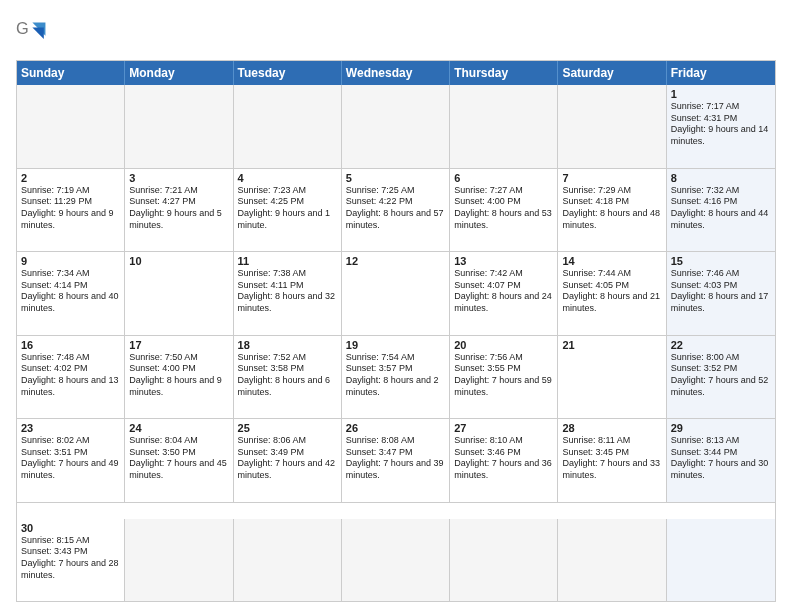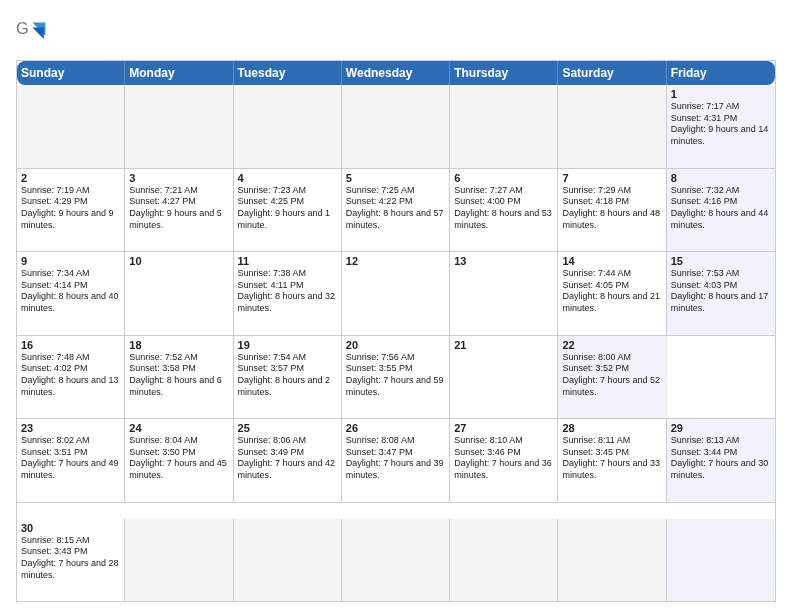--- a/index.html
+++ b/index.html
@@ -58,21 +58,20 @@
     .calendar {
       flex: 1;
       display: flex;
       flex-direction: column;
       border: 1px solid #ccc;
     }
     .cal-header {
       display: grid;
       grid-template-columns: repeat(7, 1fr);
       background: #2e6db4;
-      border-radius: 8px;
     }
     .cal-header-cell {
       color: #fff;
       font-size: 12px;
       font-weight: bold;
       padding: 5px 4px;
       text-align: left;
       border-right: 1px solid #5590cc;
     }
     .cal-header-cell:last-child { border-right: none; }
@@ -158,21 +157,21 @@
             <div class="day-number">1</div>
             <div class="sun-info">Sunrise: 7:17 AM
 Sunset: 4:31 PM
 Daylight: 9 hours and 14 minutes.</div>
           </div>
         </div>
         <div class="cal-row">
           <div class="cal-cell">
             <div class="day-number">2</div>
             <div class="sun-info">Sunrise: 7:19 AM
-Sunset: 4:29 PM
+Sunset: 11:29 PM
 Daylight: 9 hours and 9 minutes.</div>
           </div>
           <div class="cal-cell">
             <div class="day-number">3</div>
             <div class="sun-info">Sunrise: 7:21 AM
 Sunset: 4:27 PM
 Daylight: 9 hours and 5 minutes.</div>
           </div>
           <div class="cal-cell">
             <div class="day-number">4</div>
@@ -219,40 +218,49 @@
             <div class="day-number">11</div>
             <div class="sun-info">Sunrise: 7:38 AM
 Sunset: 4:11 PM
 Daylight: 8 hours and 32 minutes.</div>
           </div>
           <div class="cal-cell">
             <div class="day-number">12</div>
           </div>
           <div class="cal-cell">
             <div class="day-number">13</div>
+            <div class="sun-info">Sunrise: 7:42 AM
+Sunset: 4:07 PM
+Daylight: 8 hours and 24 minutes.</div>
           </div>
           <div class="cal-cell">
             <div class="day-number">14</div>
             <div class="sun-info">Sunrise: 7:44 AM
 Sunset: 4:05 PM
 Daylight: 8 hours and 21 minutes.</div>
           </div>
           <div class="cal-cell weekend">
             <div class="day-number">15</div>
-            <div class="sun-info">Sunrise: 7:53 AM
+            <div class="sun-info">Sunrise: 7:46 AM
 Sunset: 4:03 PM
 Daylight: 8 hours and 17 minutes.</div>
           </div>
         </div>
         <div class="cal-row">
           <div class="cal-cell">
             <div class="day-number">16</div>
             <div class="sun-info">Sunrise: 7:48 AM
 Sunset: 4:02 PM
 Daylight: 8 hours and 13 minutes.</div>
+          </div>
+          <div class="cal-cell">
+            <div class="day-number">17</div>
+            <div class="sun-info">Sunrise: 7:50 AM
+Sunset: 4:00 PM
+Daylight: 8 hours and 9 minutes.</div>
           </div>
           <div class="cal-cell">
             <div class="day-number">18</div>
             <div class="sun-info">Sunrise: 7:52 AM
 Sunset: 3:58 PM
 Daylight: 8 hours and 6 minutes.</div>
           </div>
           <div class="cal-cell">
             <div class="day-number">19</div>
             <div class="sun-info">Sunrise: 7:54 AM

